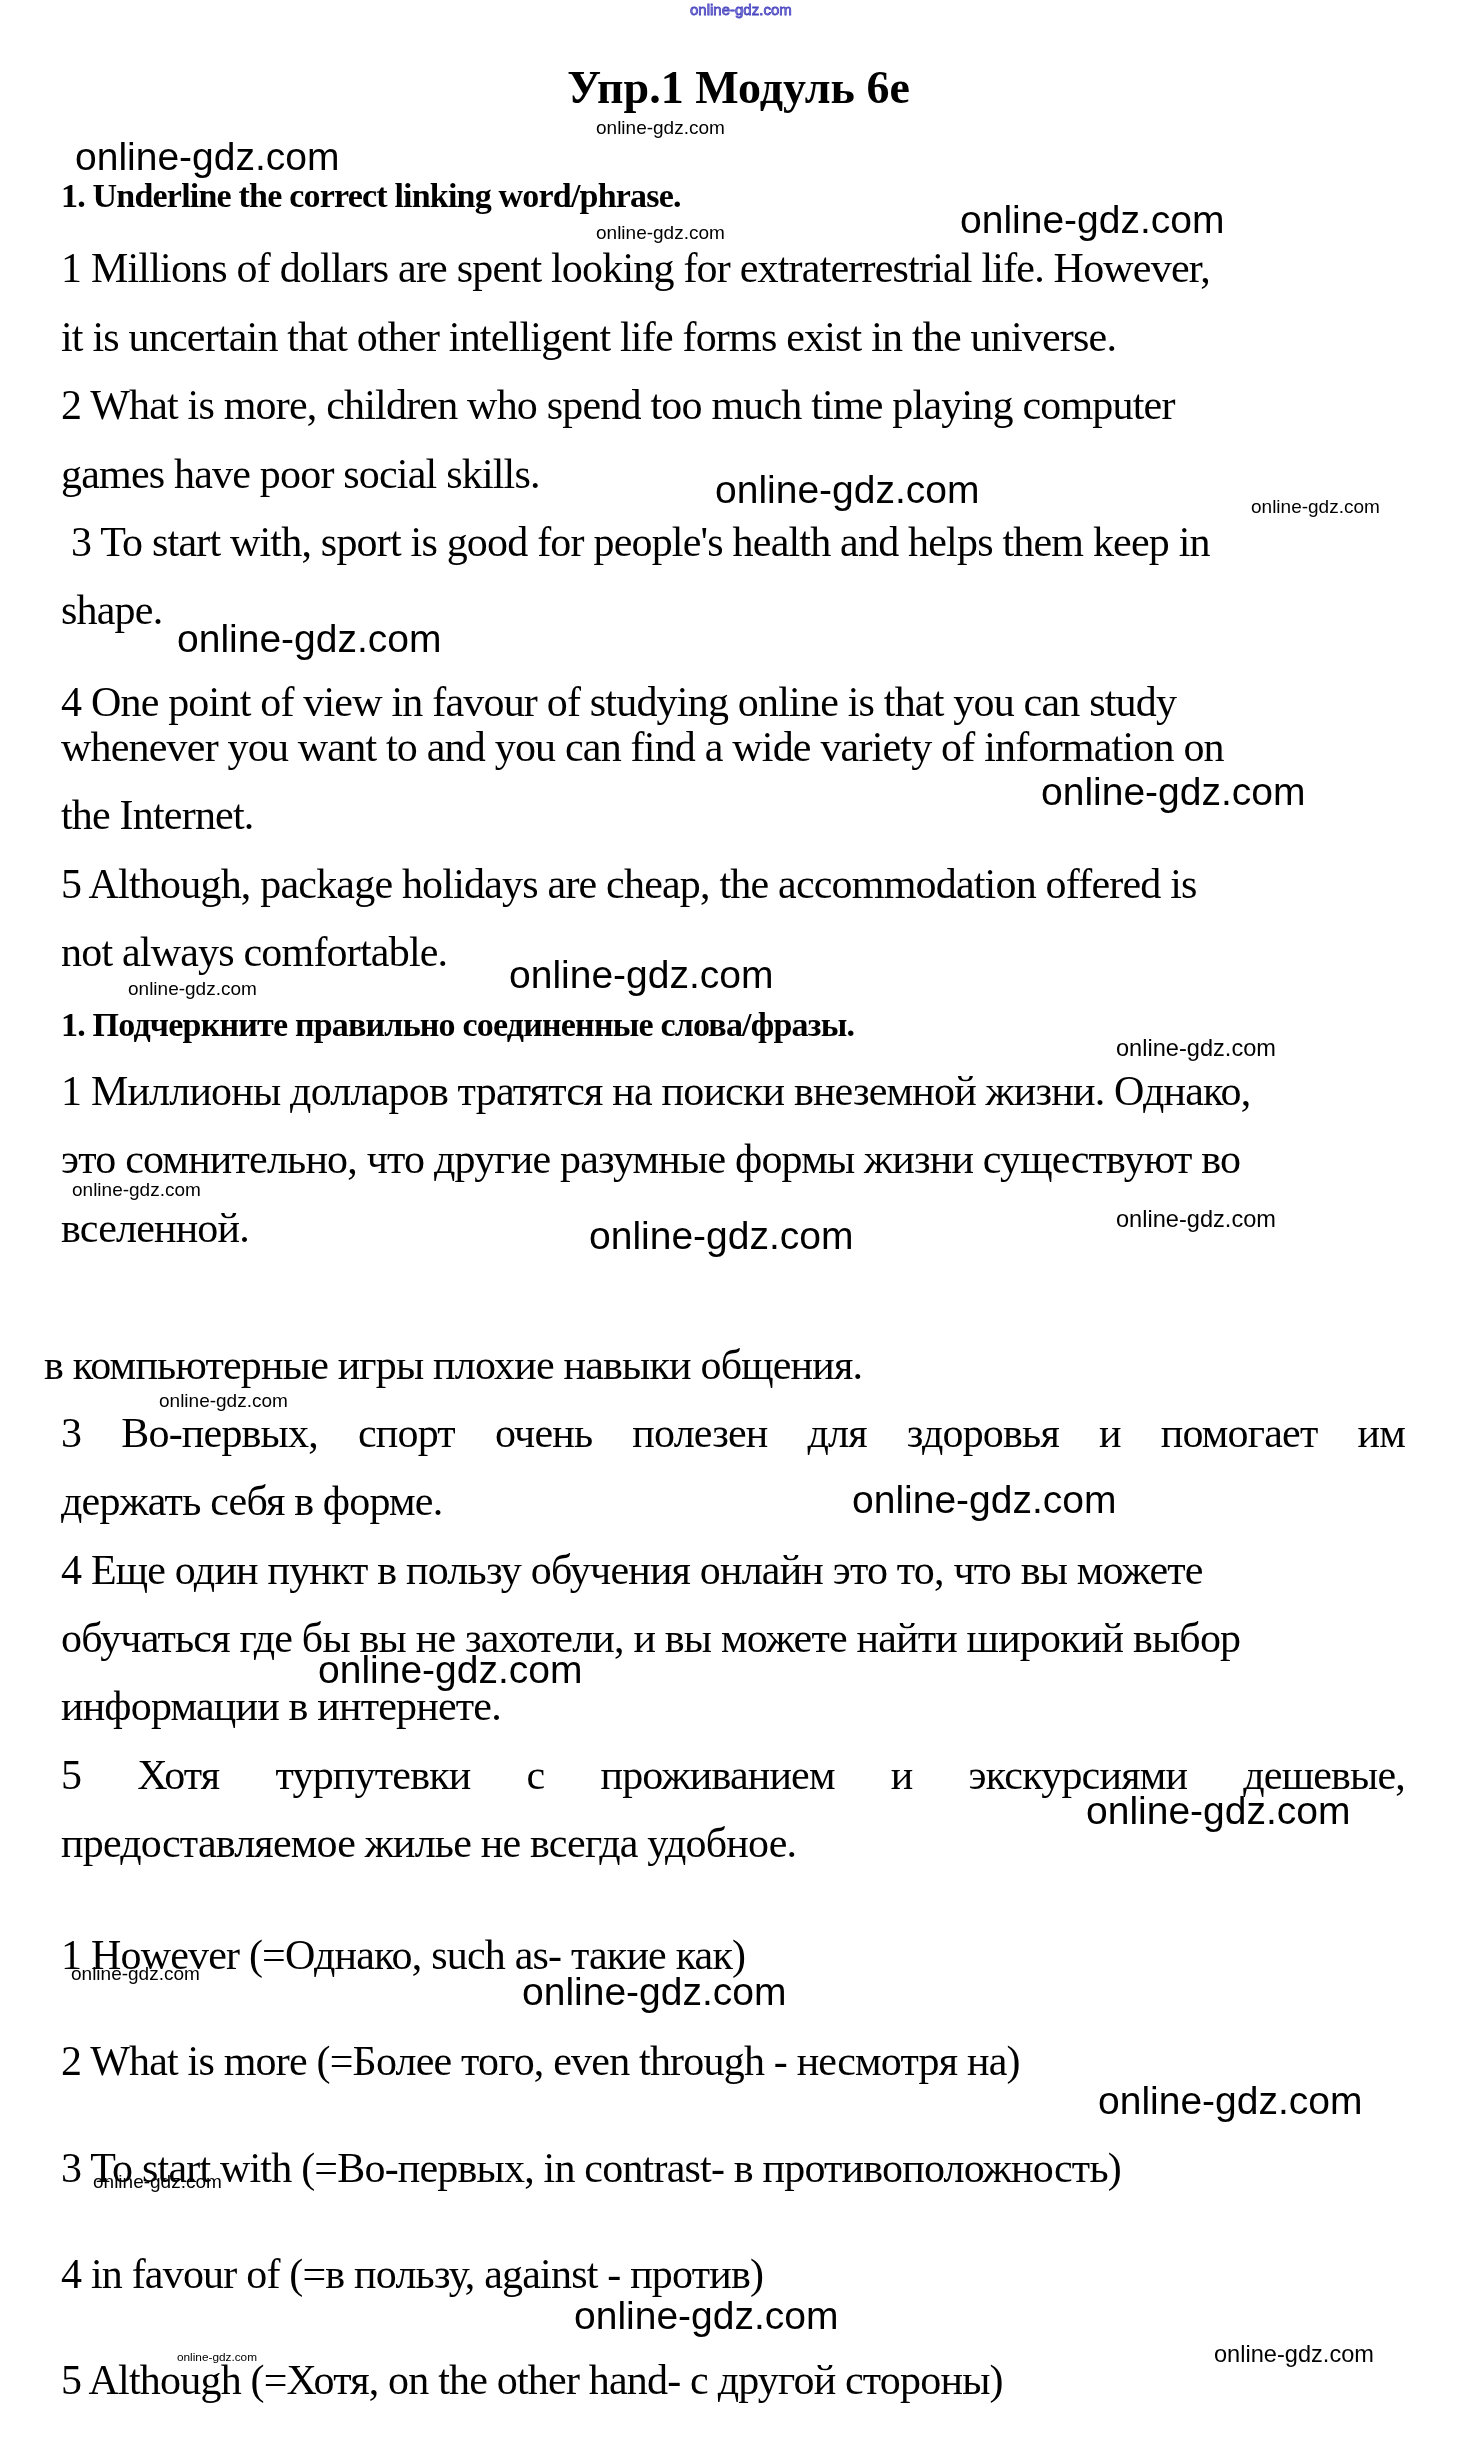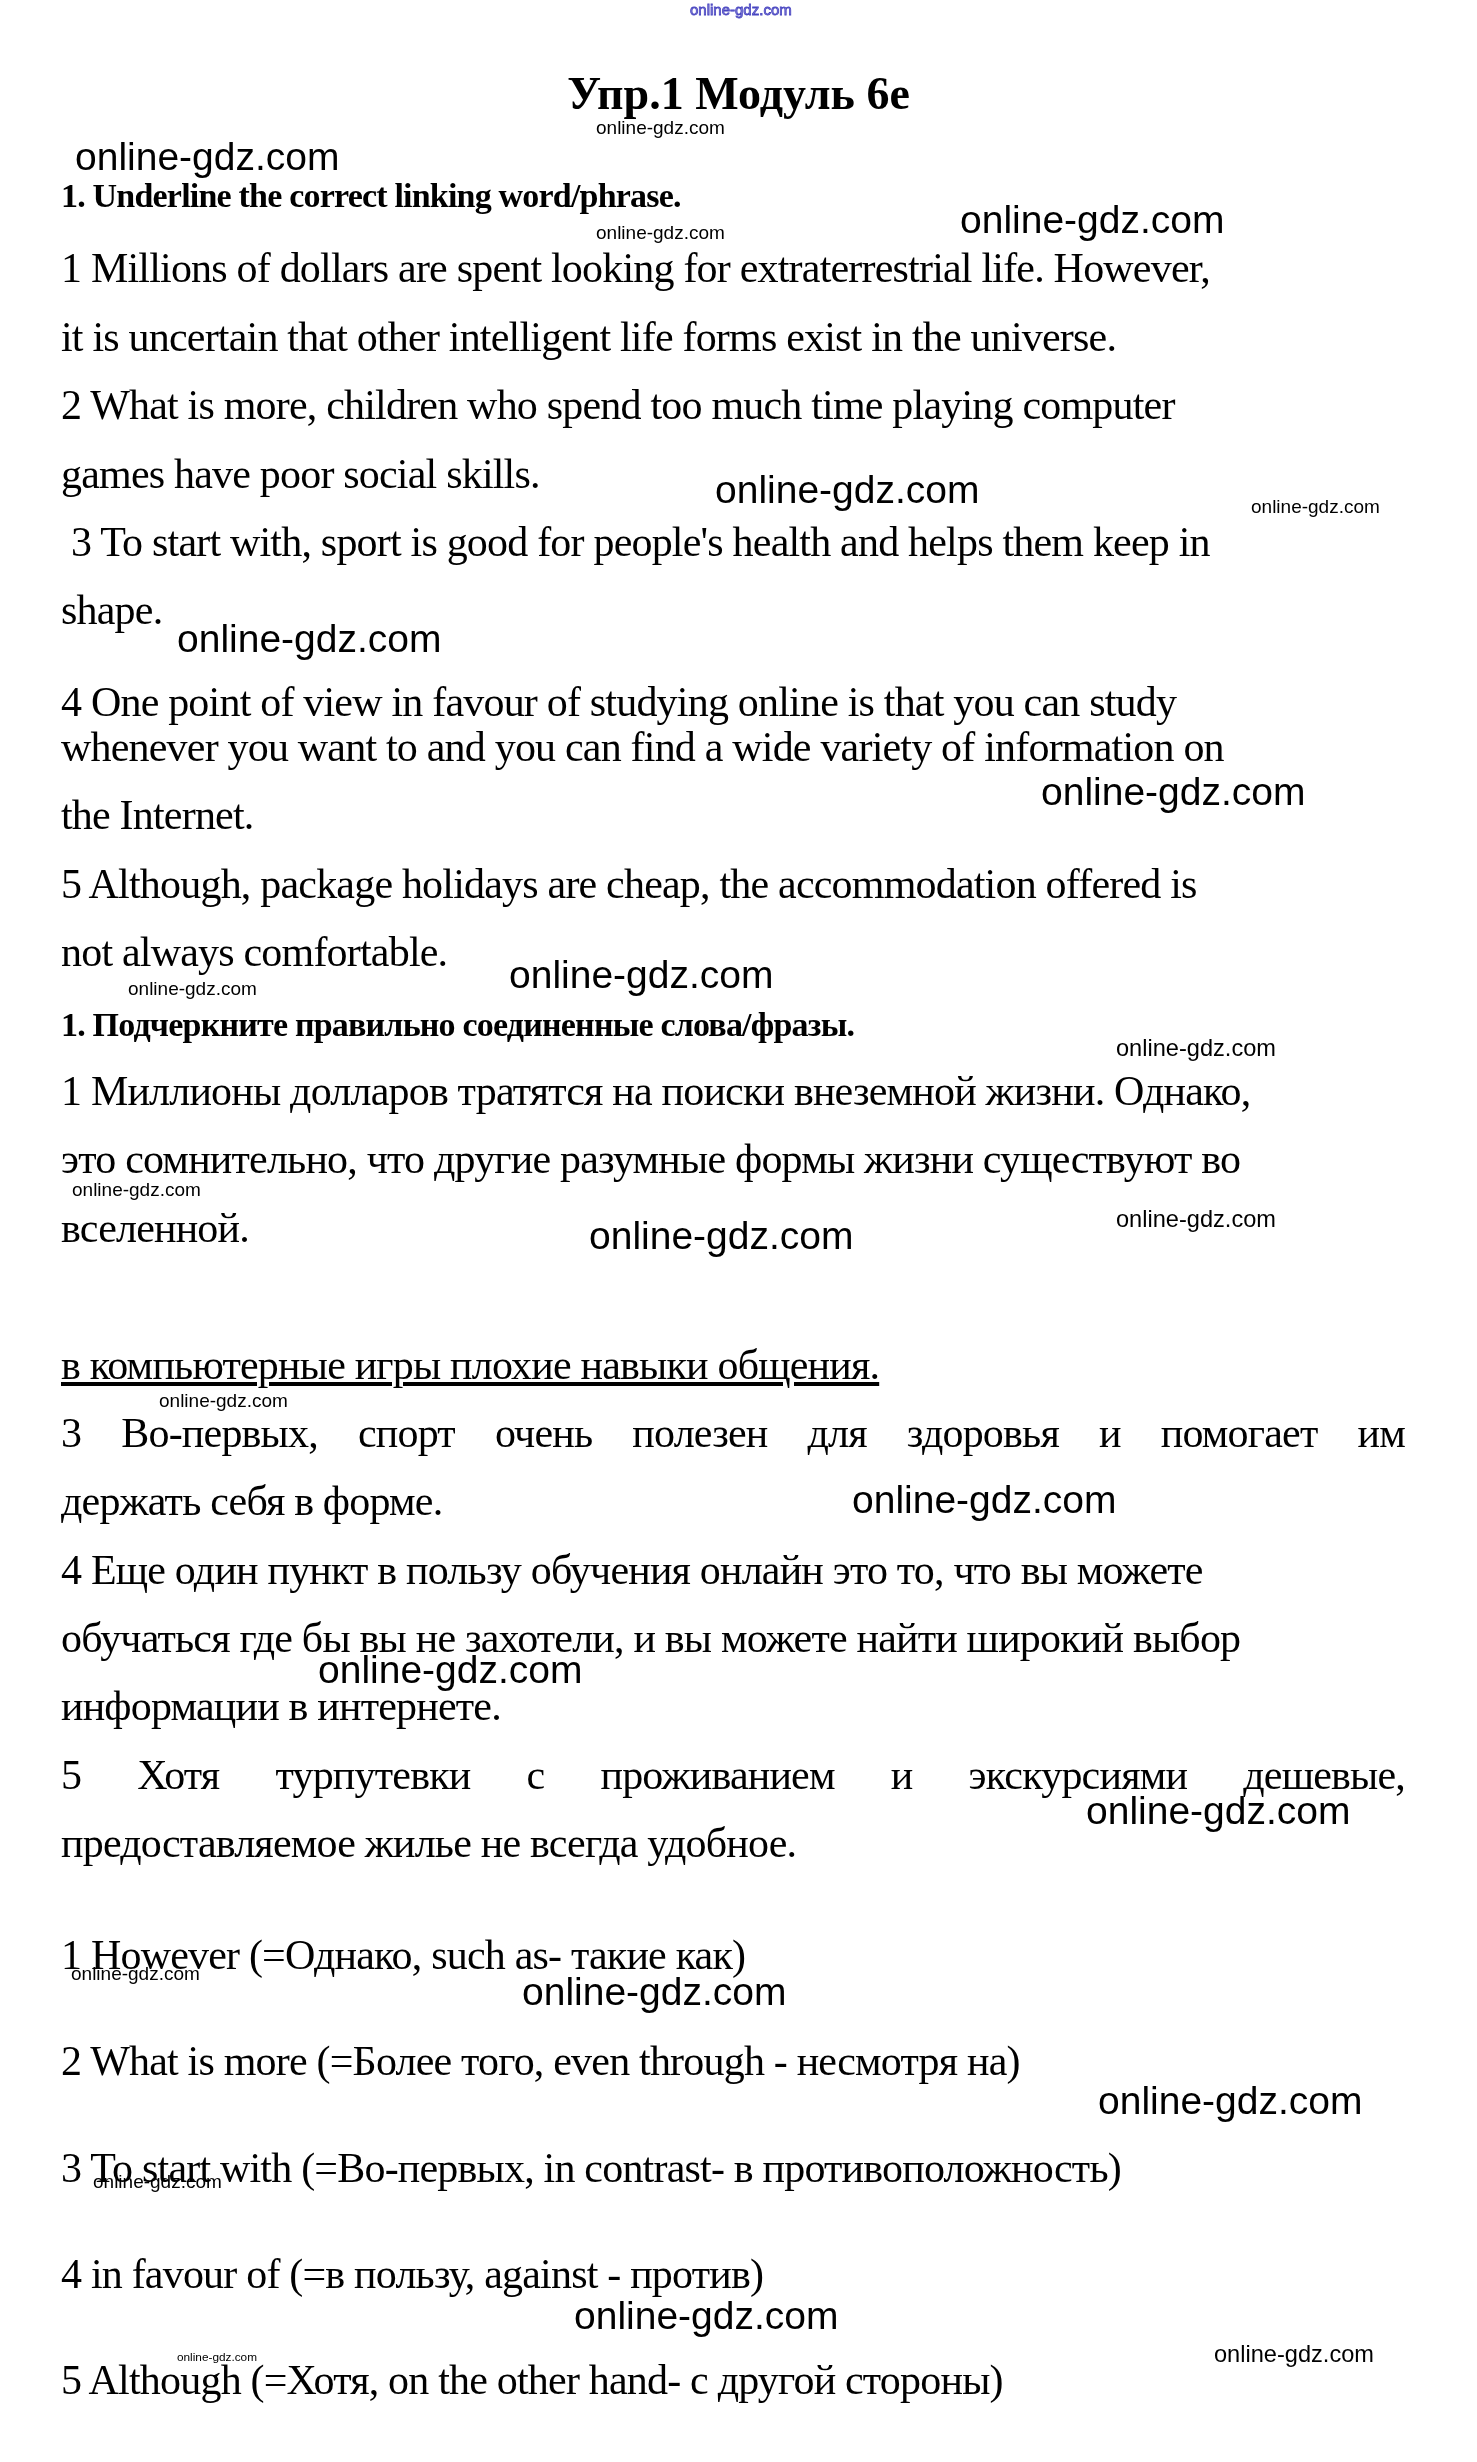--- a/index.html
+++ b/index.html
@@ -85,40 +85,40 @@
   <span class="wm wm-xl" style="left:318px;top:1650px;">online-gdz.com</span>
   <span class="wm wm-xl" style="left:1086px;top:1791px;">online-gdz.com</span>
   <span class="wm wm-sm" style="left:71px;top:1964px;">online-gdz.com</span>
   <span class="wm wm-xl" style="left:522px;top:1972px;">online-gdz.com</span>
   <span class="wm wm-xl" style="left:1098px;top:2081px;">online-gdz.com</span>
   <span class="wm wm-sm" style="left:93px;top:2172px;">online-gdz.com</span>
   <span class="wm wm-xl" style="left:574px;top:2296px;">online-gdz.com</span>
   <span class="wm wm-xs" style="left:177px;top:2352px;">online-gdz.com</span>
   <span class="wm wm-md" style="left:1214px;top:2343px;">online-gdz.com</span>
 
-  <div class="title" style="top:71px;">Упр.1 Модуль 6е</div>
+  <div class="title" style="top:65px;">Упр.1 Модуль 6е</div>
 
   <div class="heading" style="left:61px;top:179px;">1. Underline the correct linking word/phrase.</div>
   <div class="line" style="left:61px;top:247px;">1 Millions of dollars are spent looking for extraterrestrial life. However,</div>
   <div class="line" style="left:61px;top:316px;">it is uncertain that other intelligent life forms exist in the universe.</div>
   <div class="line" style="left:61px;top:384px;">2 What is more, children who spend too much time playing computer</div>
   <div class="line" style="left:61px;top:453px;">games have poor social skills.</div>
   <div class="line" style="left:71px;top:521px;">3 To start with, sport is good for people's health and helps them keep in</div>
   <div class="line" style="left:61px;top:589px;">shape.</div>
   <div class="line" style="left:61px;top:658px;margin-top:23px;">4 One point of view in favour of studying online is that you can study</div>
   <div class="line" style="left:61px;top:726px;">whenever you want to and you can find a wide variety of information on</div>
   <div class="line" style="left:61px;top:794px;">the Internet.</div>
   <div class="line" style="left:61px;top:863px;">5 Although, package holidays are cheap, the accommodation offered is</div>
   <div class="line" style="left:61px;top:931px;">not always comfortable.</div>
 
   <div class="heading" style="left:61px;top:1008px;">1. Подчеркните правильно соединенные слова/фразы.</div>
   <div class="line" style="left:61px;top:1070px;">1 Миллионы долларов тратятся на поиски внеземной жизни. Однако,</div>
   <div class="line" style="left:61px;top:1138px;">это сомнительно, что другие разумные формы жизни существуют во</div>
   <div class="line" style="left:61px;top:1207px;">вселенной.</div>
-  <div class="line" style="left:61px;top:1344px;text-decoration:underline;">в компьютерные игры плохие навыки общения.</div>
+  <div class="line" style="left:44px;top:1344px;">в компьютерные игры плохие навыки общения.</div>
   <div class="line justify" style="left:61px;top:1412px;">3 Во-первых, спорт очень полезен для здоровья и помогает им</div>
   <div class="line" style="left:61px;top:1480px;">держать себя в форме.</div>
   <div class="line" style="left:61px;top:1549px;">4 Еще один пункт в пользу обучения онлайн это то, что вы можете</div>
   <div class="line" style="left:61px;top:1617px;">обучаться где бы вы не захотели, и вы можете найти широкий выбор</div>
   <div class="line" style="left:61px;top:1685px;">информации в интернете.</div>
   <div class="line justify" style="left:61px;top:1754px;">5 Хотя турпутевки с проживанием и экскурсиями дешевые,</div>
   <div class="line" style="left:61px;top:1822px;">предоставляемое жилье не всегда удобное.</div>
 
   <div class="line" style="left:61px;top:1934px;">1 However (=Однако, such as- такие как)</div>
   <div class="line" style="left:61px;top:2040px;">2 What is more (=Более того, even through - несмотря на)</div>

